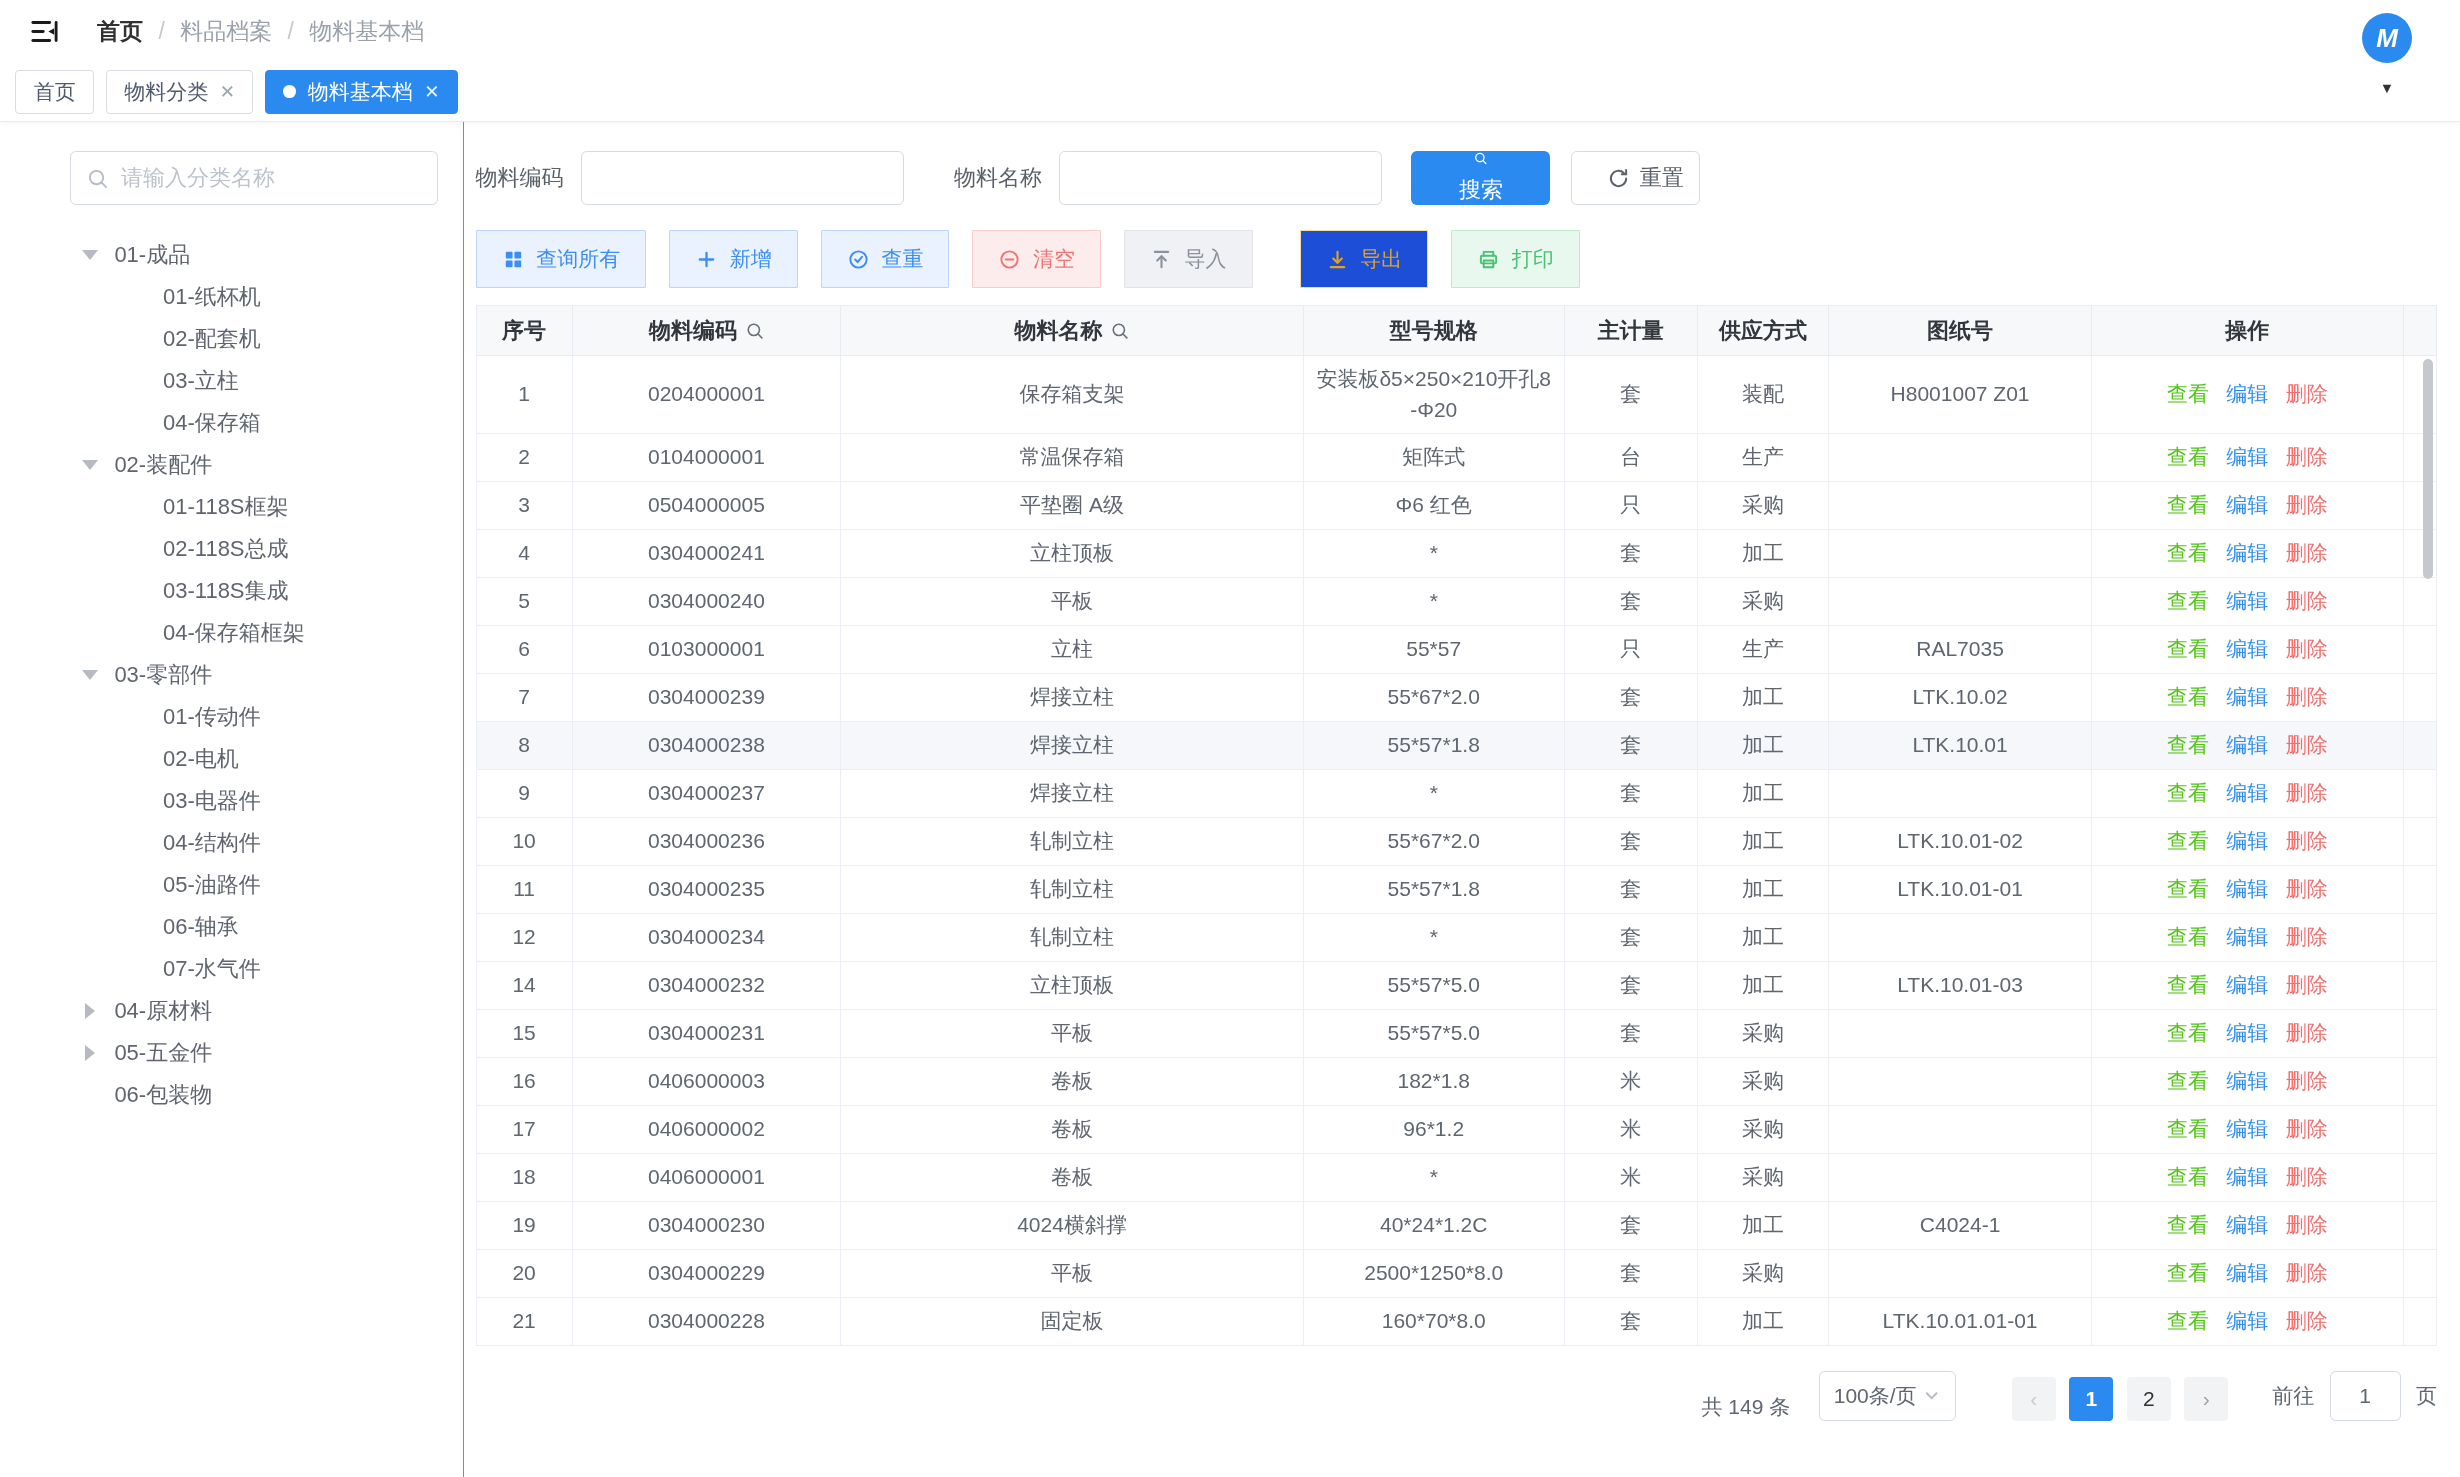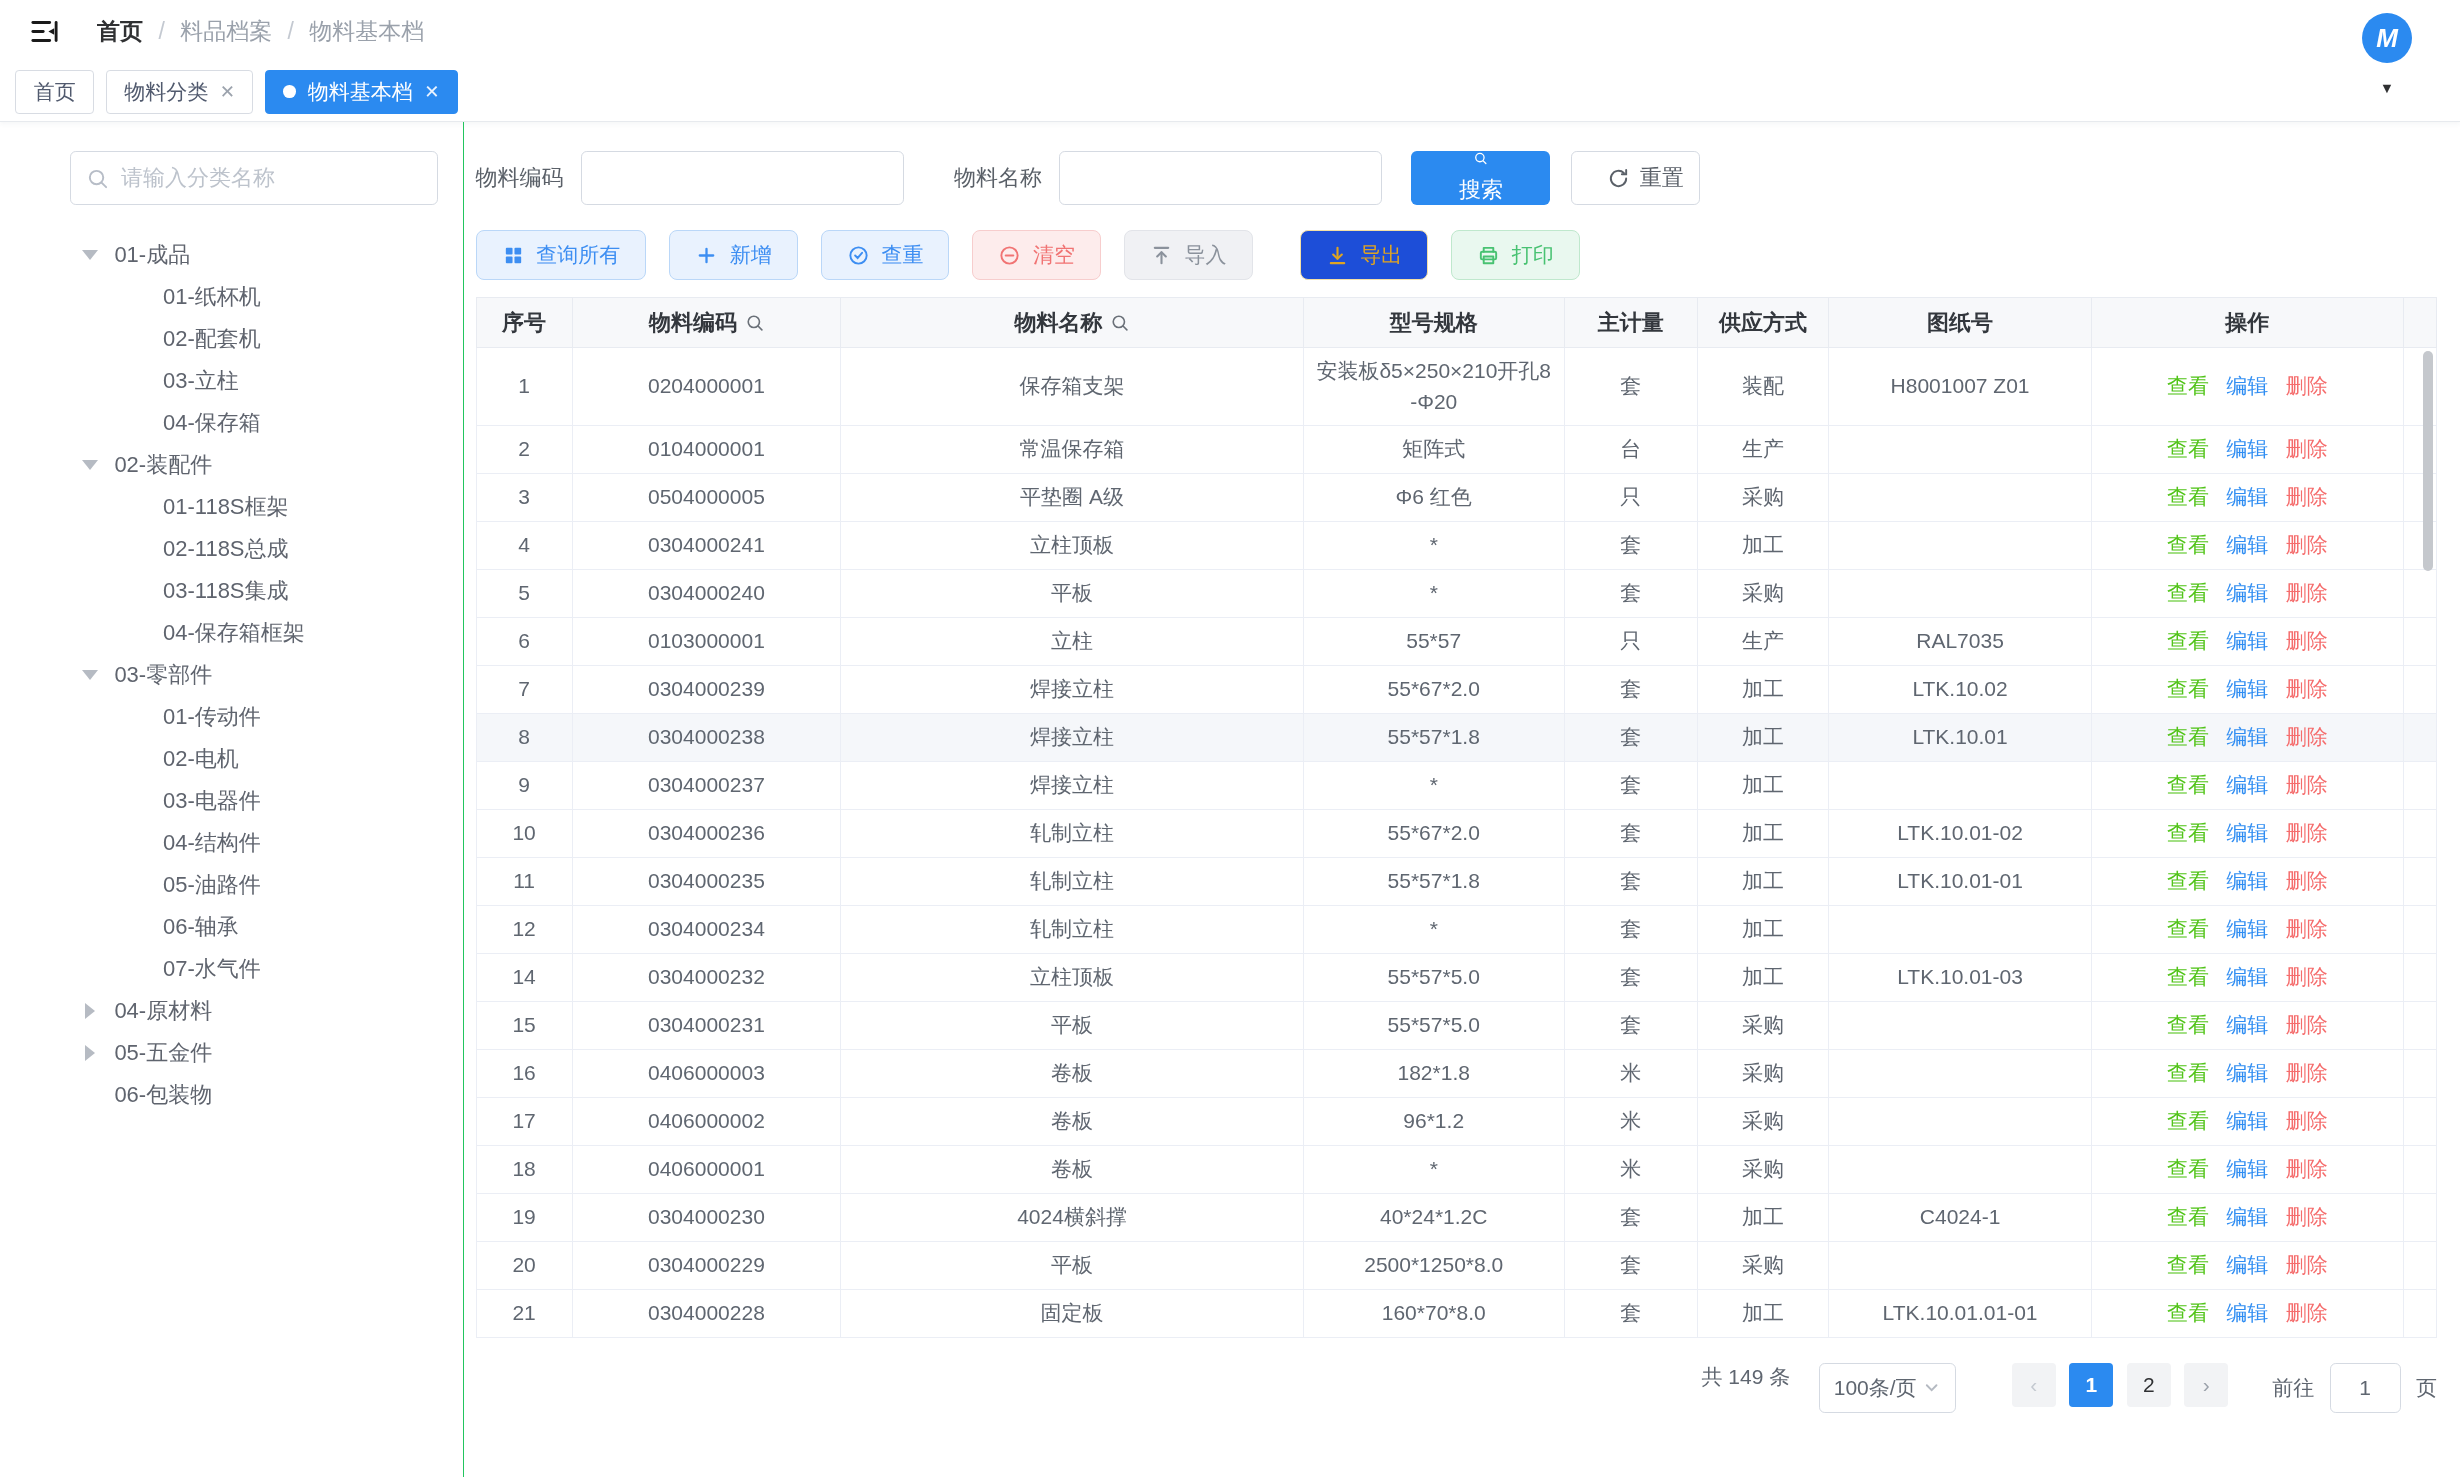--- a/index.html
+++ b/index.html
@@ -56,21 +56,21 @@
   .f-input { width:323px; height:54px; border:1px solid #d5dae2; border-radius:5.8px; font-size:21px;
     padding:0 13.5px; color:#606266; outline:none; font-family:inherit; }
   .gap-lg { margin-left:50px; }
   .btn-search { margin-left:29px; height:54px; width:139px; background:#2b8af0; border:none; border-radius:5.8px;
     color:#fff; font-size:22px; display:flex; align-items:center; justify-content:center; gap:9.7px; cursor:pointer; font-family:inherit;flex-direction:column; }
   .btn-reset { margin-left:21px; height:54px; width:129px; background:#fff; border:1px solid #d5dae2; border-radius:5.8px;
     color:#5a6068; font-size:22px; display:flex; align-items:center; justify-content:center; gap:9.7px; cursor:pointer; font-family:inherit;padding-left:19px; }
 
   
   .toolbar { display:flex; gap:23px; margin:25px 0 17.4px; }
-  .tbtn { height:50px; padding:0 25px; border-radius:8px; border:1px solid; font-size:21px;
+  .tbtn { height:58px; padding:0 25px; border-radius:1px; border:1px solid; font-size:21px;
     display:inline-flex; align-items:center; gap:11.6px; cursor:pointer; font-family:inherit; }
   .tbtn.blue  { background:#e9f2fe; border-color:#bad7f8; color:#3d8ef2; }
   .tbtn.red   { background:#fdecec; border-color:#f7cdcd; color:#f17474; }
   .tbtn.gray  { background:#f0f1f4; border-color:#e2e4e9; color:#8b929c; }
   .tbtn.yellow{ background:#1d4ed8; border-color:#f3dfa6; color:#dfa422;margin-left:24px; }
   .tbtn.green { background:#e9f8ef; border-color:#bfe8cd; color:#48c272; }
 
   
   .table-wrap { position:relative; }
   table { width:100%; border-collapse:collapse; table-layout:fixed; }
@@ -81,21 +81,21 @@
     padding:7.7px 9.7px; background:#fff; word-break:break-all; line-height:1.45; }
   tr.hl td { background:#f5f7fa; }
   .act { cursor:pointer; margin:0 8.7px; white-space:nowrap; }
   .act.view { color:#52c41a; }
   .act.edit { color:#2f8df2; }
   .act.del  { color:#f56c6c; }
   .hsearch { color:#6a7078; }
   .vscroll { position:absolute; top:54px; right:3.9px; width:9.7px; height:220px; background:#c5c8cd; border-radius:5.8px; }
 
   
-  .footer { display:flex; align-items:flex-start; justify-content:flex-end; margin-top:25px; font-size:21px; color:#5f6670; }
+  .footer { display:flex; align-items:flex-end; justify-content:flex-end; margin-top:25px; font-size:21px; color:#5f6670; }
   .pagesize { width:137px; height:50px; border:1px solid #d5dae2; border-radius:5.8px; display:flex;
     align-items:center; justify-content:space-between; padding:0 13.5px; margin:0 42px 0 29px; cursor:pointer; color:#5f6670; }
   .pagesize .sel-caret { color:#b5bac2; display:flex; }
   .pg-btn { min-width:44px; height:44px; border:none; border-radius:3.9px; background:#f2f3f5; font-size:21px;
     color:#303133; display:flex; align-items:center; justify-content:center; margin-left:13.5px; cursor:pointer; font-family:inherit; }
   .pg-btn.arrow { color:#9ba1aa; }
   .pg-btn.disabled { color:#c4c9d0; cursor:default; }
   .pg-btn.active { background:#2b8af0; color:#fff; font-weight:700; }
   .goto { display:flex; align-items:center; gap:15.4px; margin-left:44px; }
   .goto input { width:71px; height:50px; border:1px solid #d5dae2; border-radius:5.8px; text-align:center;

